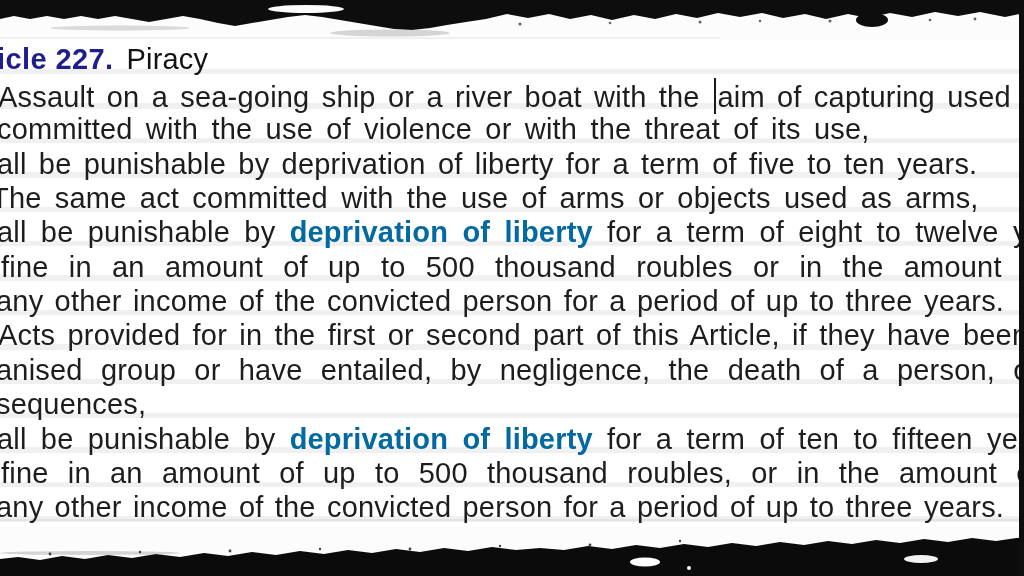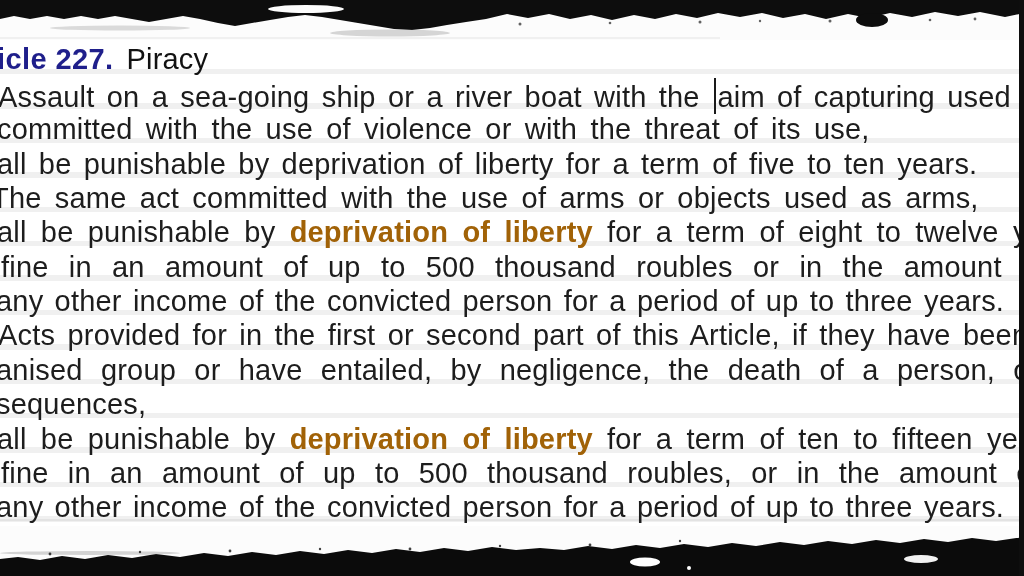--- a/index.html
+++ b/index.html
@@ -21,21 +21,21 @@
   .artifact-line.a1{top:519px;}
   .artifact-line.a2{top:37px;opacity:.35;width:720px;}
 
   .text-layer{position:absolute;inset:0;z-index:2;}
   .line{
     position:absolute;white-space:nowrap;
     font-size:29px;line-height:34px;color:#1d1d1d;letter-spacing:.2px;
   }
   .article-number{font-weight:bold;color:#1f1f8b;letter-spacing:.4px;}
   .article-title{margin-left:13px;color:#121212;}
-  .green{font-weight:bold;color:#a16207;}
+  .green{font-weight:bold;color:#0369a1;}
   .caret{
     display:inline-block;width:2.5px;height:36px;background:#1a1a1a;
     vertical-align:-7px;margin:0 1px 0 2px;
   }
 
   .l1 {top:42px;  left:-3px;}
   .l2 {top:78px;  left:-2px; word-spacing:4px;}
   .l3 {top:112px; left:-3px; word-spacing:5px;}
   .l4 {top:147px; left:-3px; word-spacing:4px;}
   .l5 {top:181px; left:-9px; word-spacing:5px;}

